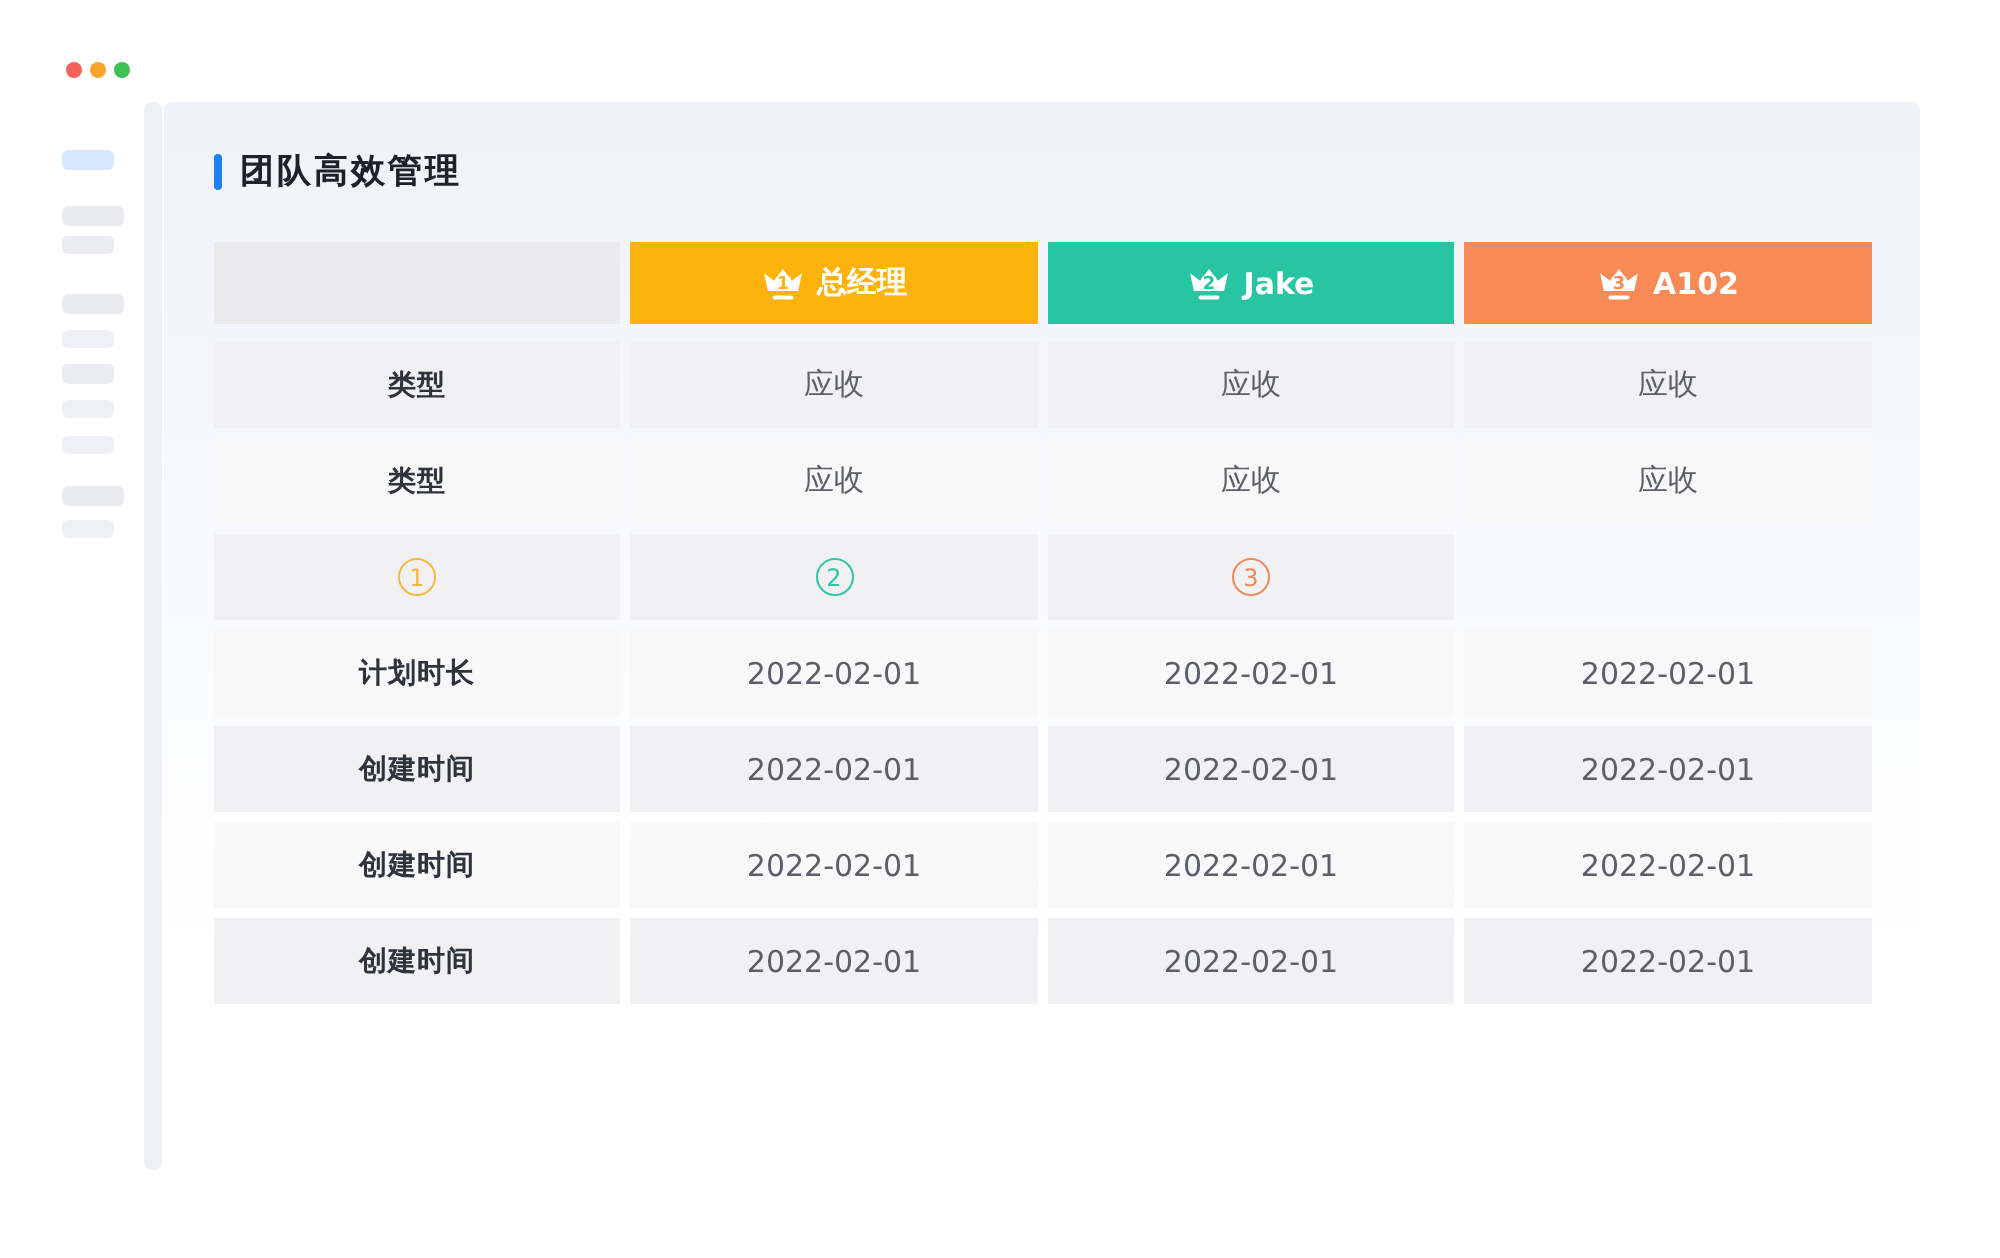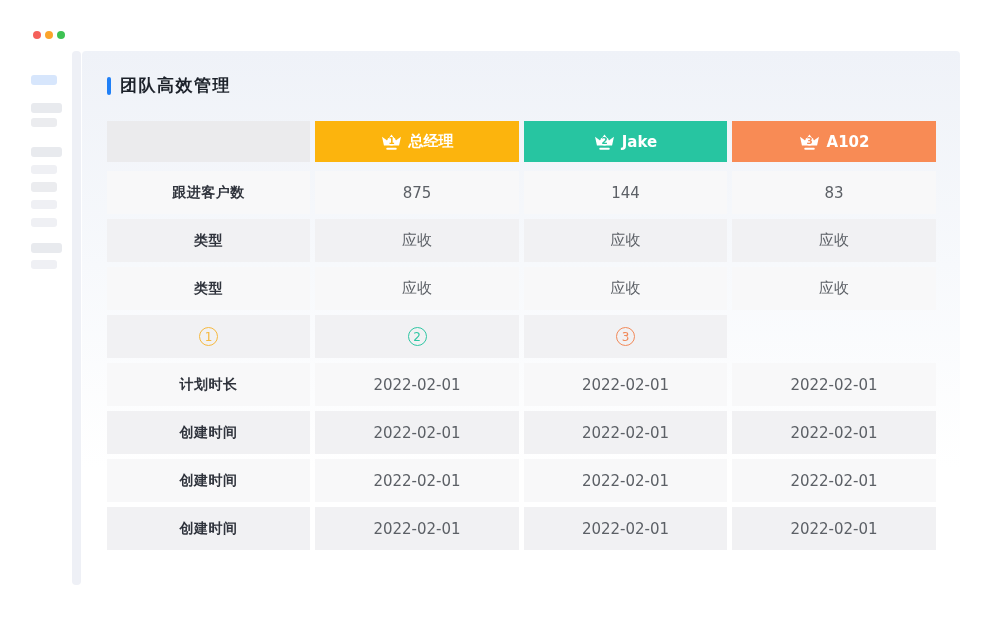--- a/index.html
+++ b/index.html
@@ -104,26 +104,20 @@
             <svg width="21" height="18" viewBox="0 0 20 17">
               <path d="M1 3.4 L5.8 7 L10 1.4 L14.2 7 L19 3.4 L17.2 11.8 L2.8 11.8 Z" fill="#ffffff"></path>
               <circle cx="10" cy="7.8" r="4.1" fill="#ffffff"></circle>
               <text x="10" y="10.8" text-anchor="middle" font-size="8.5" font-weight="bold" font-family="DejaVu Sans, sans-serif" fill="#f88b55">3</text>
               <rect x="5" y="14" width="10" height="1.9" rx="0.95" fill="#ffffff"></rect>
             </svg>
             <span>A102</span>
           </div>
         </div>
       <div id="tbody">
-          <div class="trow odd">
-            <div class="cell label-cell">跟进客户数</div>
-            <div class="cell value-cell">875</div>
-            <div class="cell value-cell">144</div>
-            <div class="cell value-cell">83</div>
-          </div>
           <div class="trow even">
             <div class="cell label-cell">类型</div>
             <div class="cell value-cell">应收</div>
             <div class="cell value-cell">应收</div>
             <div class="cell value-cell">应收</div>
           </div>
           <div class="trow odd">
             <div class="cell label-cell">类型</div>
             <div class="cell value-cell">应收</div>
             <div class="cell value-cell">应收</div>

